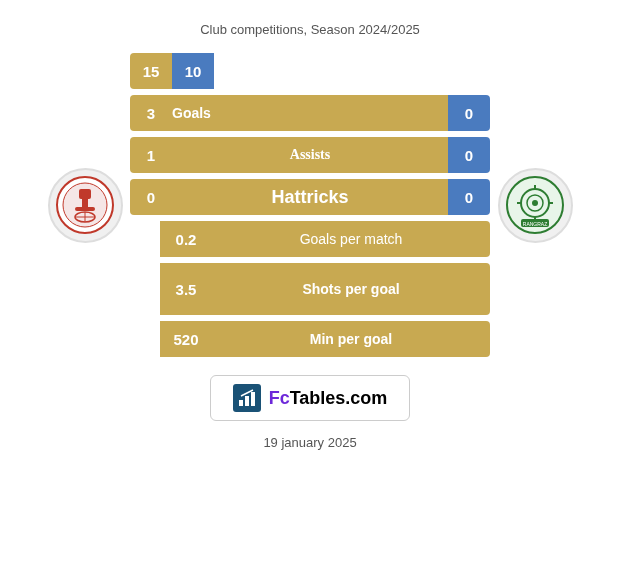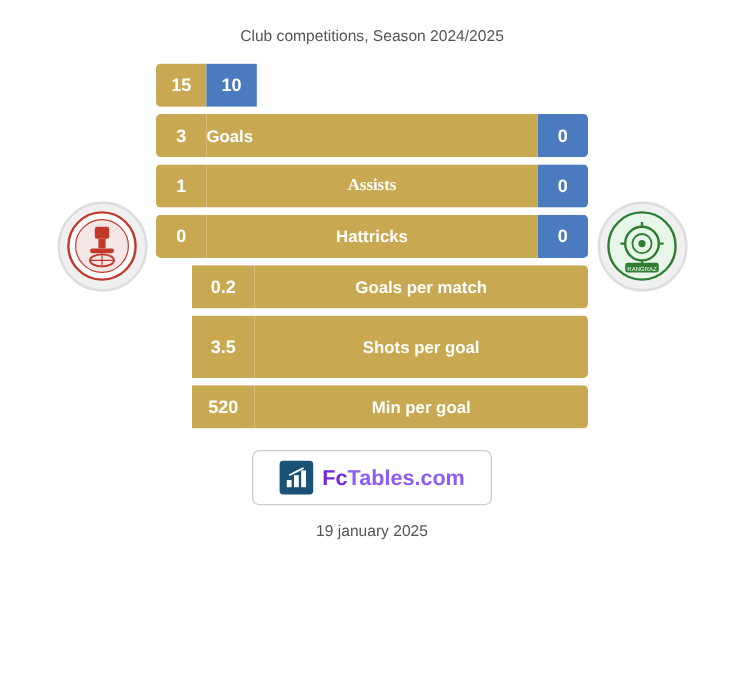--- a/index.html
+++ b/index.html
@@ -165,21 +165,21 @@
       border-radius: 3px;
     }
 
     .fctables-text {
       font-size: 18px;
       font-weight: bold;
       color: #1a5276;
     }
 
     .fctables-text span {
-      color: #8b5cf6;
+      color: #000000;
     }
 
     .footer-date {
       margin-top: 14px;
       font-size: 13px;
       color: #555;
     }
   </style>
 </head>
 <body>
@@ -225,27 +225,27 @@
         <div class="stat-label-wrap" style="flex: 1 1 0%; background: rgb(200, 169, 81); height: 100%; display: flex; align-items: center; justify-content: center; position: relative;">
           <div style="position: absolute; right: 0px; top: 0px; height: 100%; width: 0%; background: rgb(74, 123, 191); z-index: 1;"></div>
           <span class="stat-label" style="z-index: 2; position: relative; color: rgb(255, 255, 255); font-weight: bold; font-size: 14px; font-family: Liberation Serif, serif;">Assists</span>
         </div>
         <div class="right-val">0</div>
       </div>
       <div class="stat-row" style="display: flex; height: 36px; border-radius: 4px; overflow: hidden;">
         <div class="left-val">0</div>
         <div class="stat-label-wrap" style="flex: 1 1 0%; background: rgb(200, 169, 81); height: 100%; display: flex; align-items: center; justify-content: center; position: relative;">
           <div style="position: absolute; right: 0px; top: 0px; height: 100%; width: 0%; background: rgb(74, 123, 191); z-index: 1;"></div>
-          <span class="stat-label" style="z-index: 2; position: relative; color: rgb(255, 255, 255); font-weight: bold; font-size: 14px;">Hattricks</span>
+          <span class="stat-label" style="z-index: 2; position: relative; color: rgb(255, 255, 255); font-weight: bold; font-size: 18px;">Hattricks</span>
         </div>
         <div class="right-val">0</div>
       </div>
       <div class="stat-row-single" style="display: flex; align-items: center; height: 36px; border-radius: 4px; overflow: hidden;">
         <div style="background: rgb(200, 169, 81); color: rgb(255, 255, 255); font-weight: bold; font-size: 15px; width: 52px; height: 100%; display: flex; align-items: center; justify-content: center; flex-shrink: 0;">0.2</div>
-        <div style="flex: 1 1 0%; background: rgb(200, 169, 81); height: 100%; display: flex; align-items: center; justify-content: center; color: rgb(255, 255, 255); font-weight: bold; font-size: 14px;">Goals per match</div>
+        <div style="flex: 1 1 0%; background: rgb(200, 169, 81); height: 100%; display: flex; align-items: center; justify-content: center; color: rgb(255, 255, 255); font-weight: normal; font-size: 14px;">Goals per match</div>
       </div>
       <div class="stat-row-single" style="display: flex; align-items: center; height: 52px; border-radius: 4px; overflow: hidden;">
         <div style="background: rgb(200, 169, 81); color: rgb(255, 255, 255); font-weight: bold; font-size: 15px; width: 52px; height: 100%; display: flex; align-items: center; justify-content: center; flex-shrink: 0;">3.5</div>
         <div style="flex: 1 1 0%; background: rgb(200, 169, 81); height: 100%; display: flex; align-items: center; justify-content: center; color: rgb(255, 255, 255); font-weight: bold; font-size: 14px;">Shots per goal</div>
       </div>
       <div class="stat-row-single" style="display: flex; align-items: center; height: 36px; border-radius: 4px; overflow: hidden;">
         <div style="background: rgb(200, 169, 81); color: rgb(255, 255, 255); font-weight: bold; font-size: 15px; width: 52px; height: 100%; display: flex; align-items: center; justify-content: center; flex-shrink: 0;">520</div>
         <div style="flex: 1 1 0%; background: rgb(200, 169, 81); height: 100%; display: flex; align-items: center; justify-content: center; color: rgb(255, 255, 255); font-weight: bold; font-size: 14px;">Min per goal</div>
       </div>
     </div>

